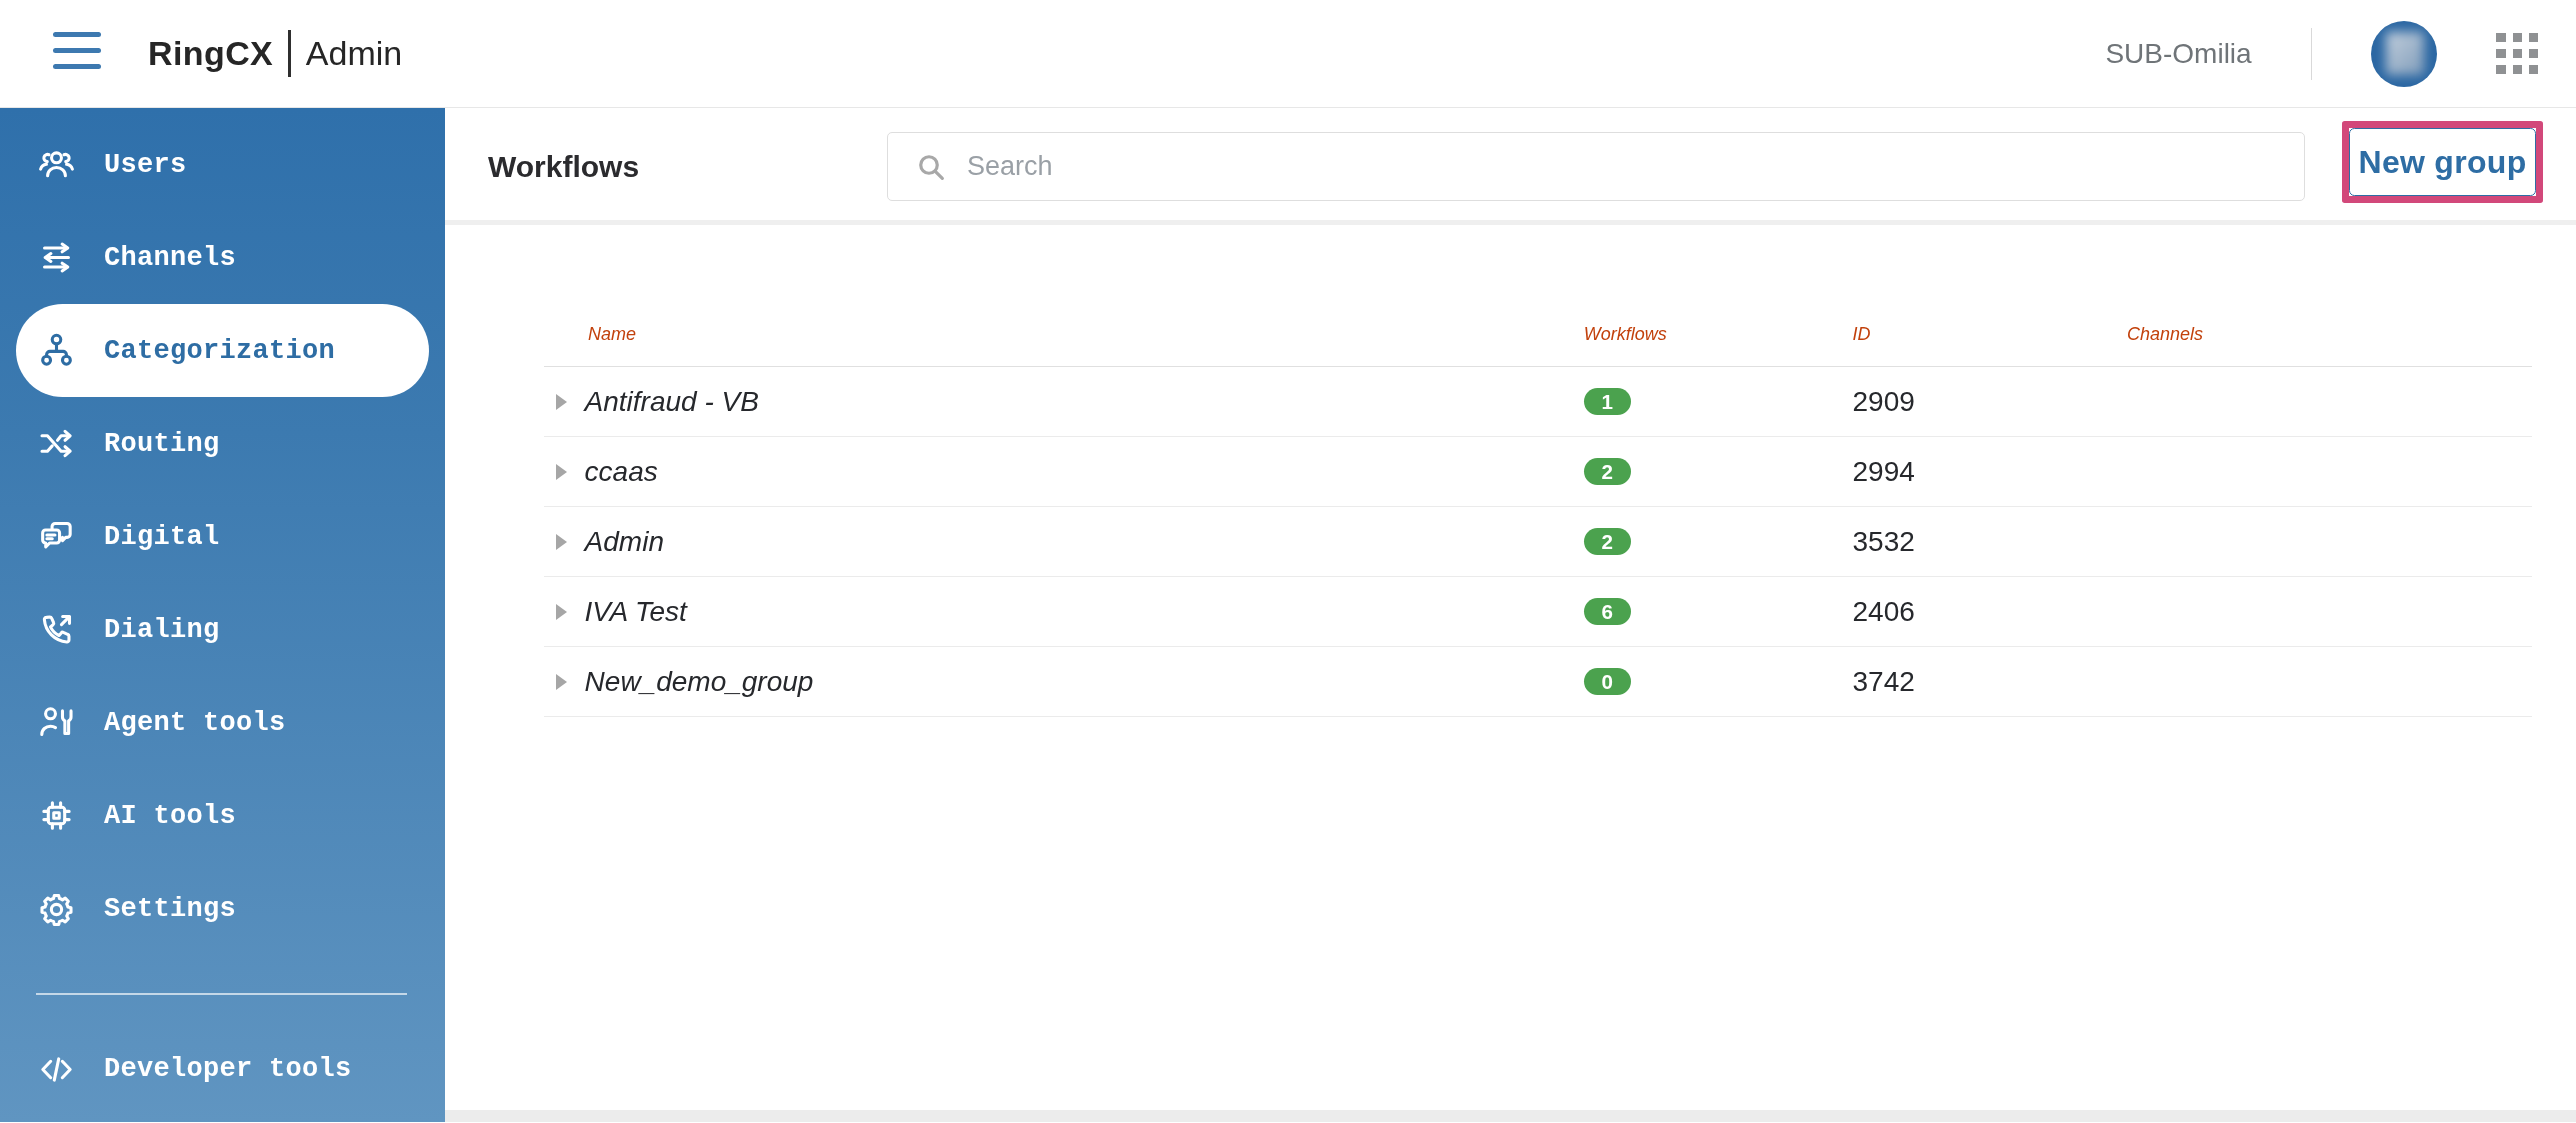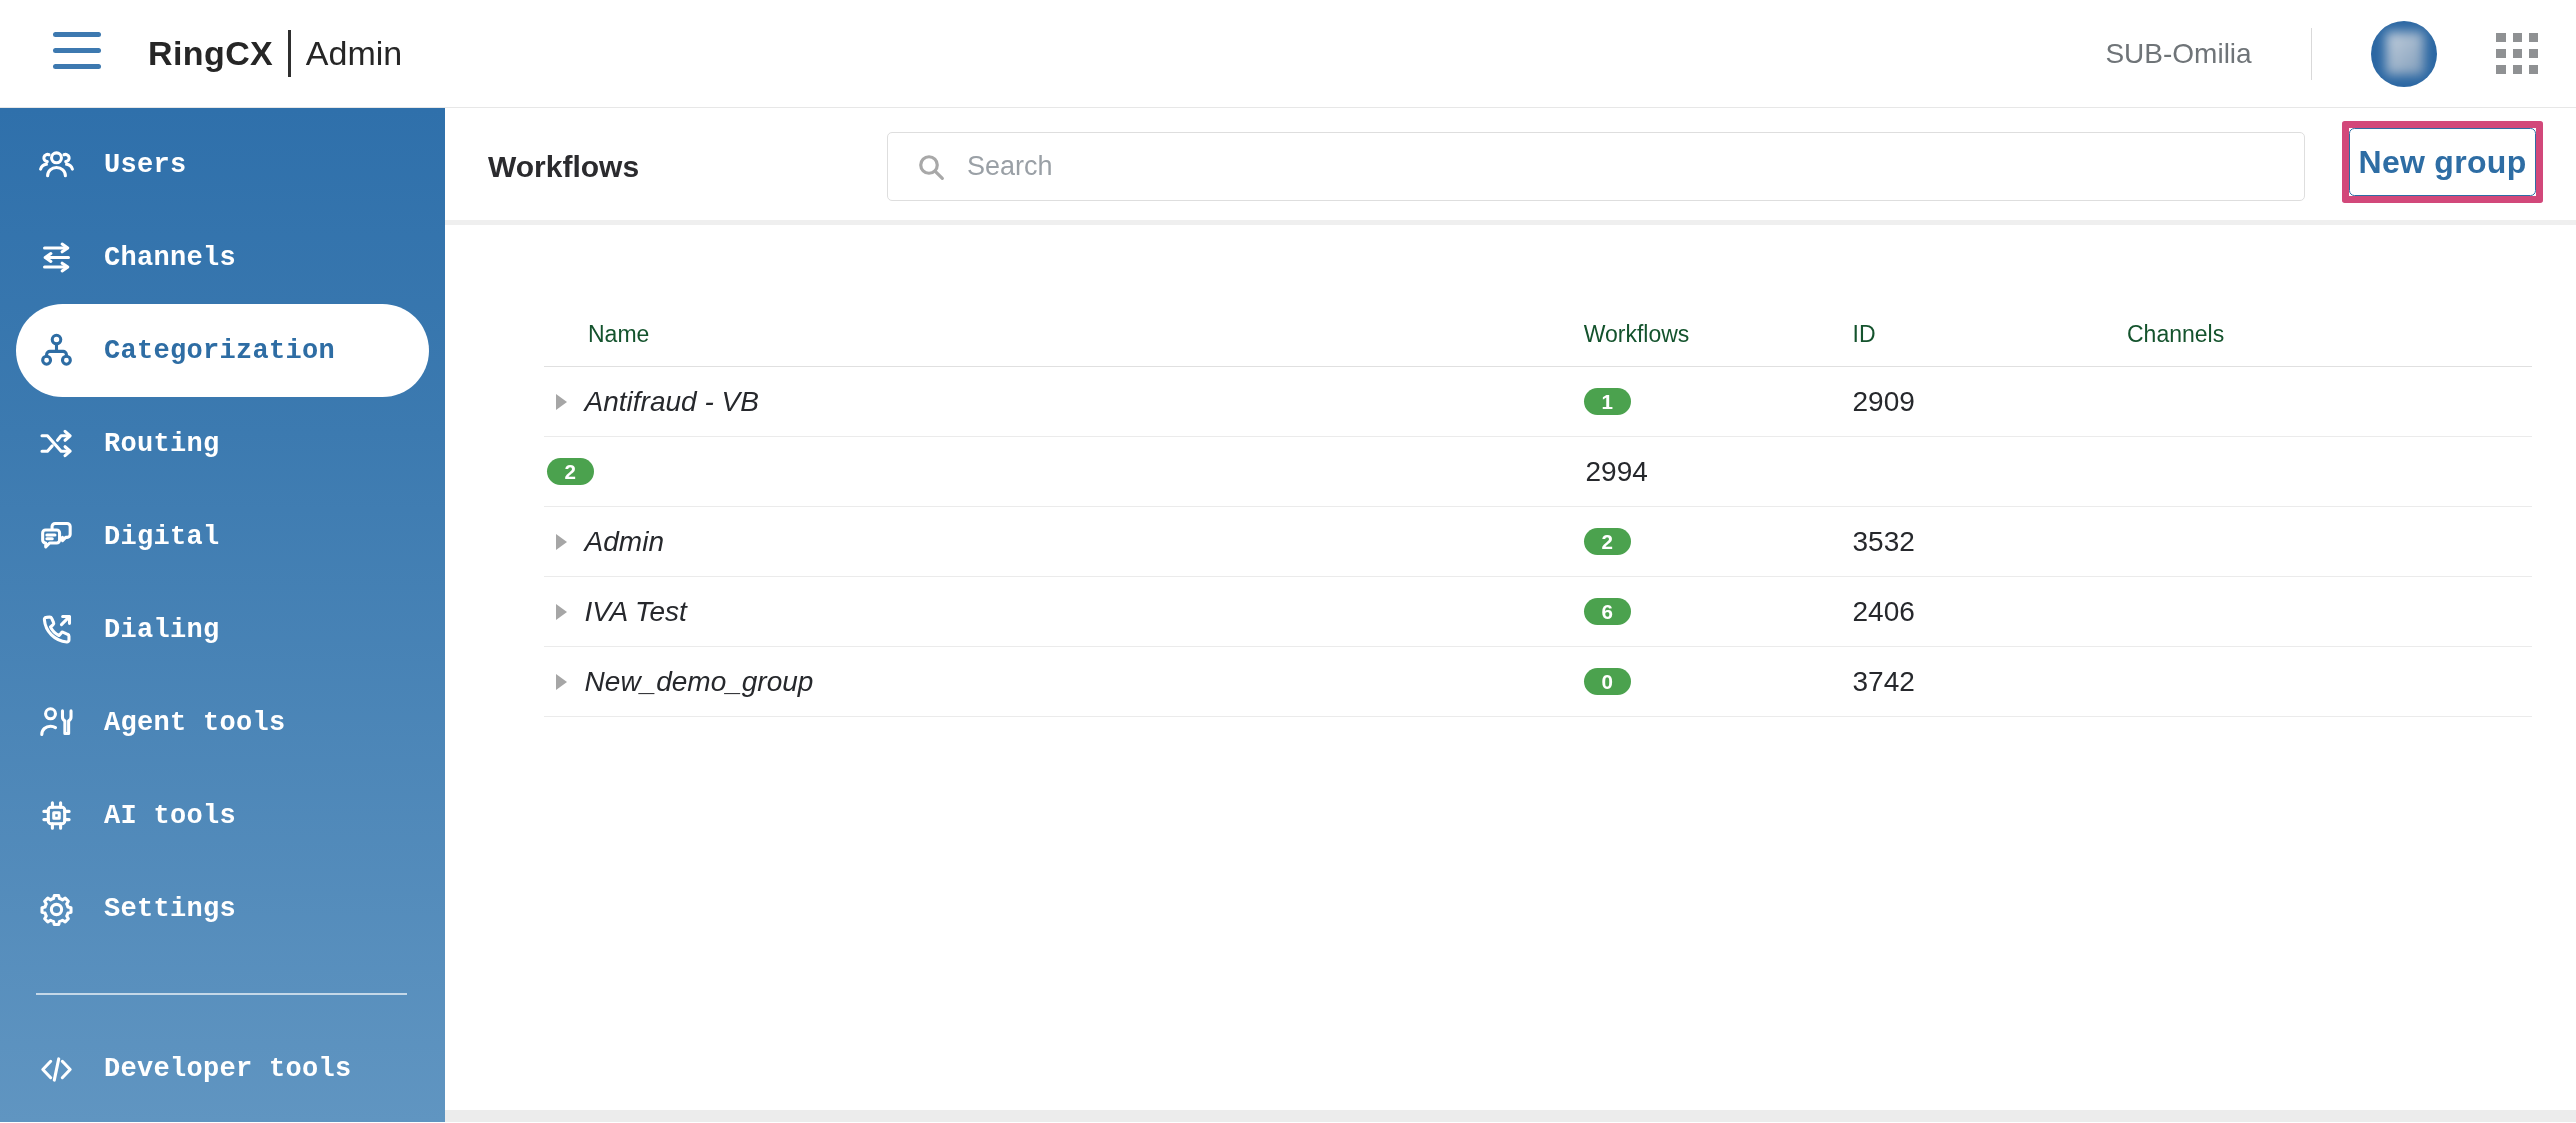--- a/index.html
+++ b/index.html
@@ -69,21 +69,21 @@
   .annotation{position:absolute;left:1897px;top:13.4px;width:201px;height:82px;box-sizing:border-box;
     border:7.2px solid var(--annotation-pink);border-radius:2.7px;}
   .new-group{width:100%;height:100%;box-sizing:border-box;background:#fff;cursor:pointer;
     border:1.8px solid var(--accent-blue);border-radius:5.4px;color:var(--accent-blue);
     font-size:32px;font-weight:700;font-family:inherit;letter-spacing:0.3px;}
   .toolbar-band{position:absolute;left:0;right:0;top:112px;height:5.4px;background:#EFEFEF;}
   
   .table{position:absolute;left:99px;top:195px;width:1988px;}
   .thead,.tr{display:grid;grid-template-columns:1037px 267px 279px 1fr;align-items:center;}
   .thead{height:63px;border-bottom:1.8px solid #e0e0e0;}
-  .th{font-size:23px;color:#14532d;font-weight:400;}
+  .th{font-size:18px;color:#c2410c;font-weight:400;font-style:italic;}
   .th.col-0{padding-left:44px;}
   .th.col-1{padding-left:2.7px;}
   .th.col-2{padding-left:4.5px;}
   .tr{height:69px;border-bottom:1.8px solid #ebebeb;cursor:pointer;}
   .td{display:flex;align-items:center;}
   .td.col-0{padding-left:11.6px;gap:18px;font-style:italic;}
   .td.col-1{padding-left:2.7px;}
   .td.col-2{padding-left:4.5px;}
   .caret{width:0;height:0;border-top:8px solid transparent;border-bottom:8px solid transparent;
     border-left:11.6px solid #a6a6a6;flex:0 0 auto;}
@@ -284,20 +284,24 @@
               <span class="badge">1</span>
             </div>
             <div class="td col-2">
               <span class="cell-id">2909</span>
             </div>
             <div class="td col-3">
               <span class="cell-channels"></span>
             </div>
           </div>
           <div class="tr">
+            <div class="td col-0">
+              <span class="caret"></span>
+              <span class="row-name">ccaas</span>
+            </div>
             <div class="td col-1">
               <span class="badge">2</span>
             </div>
             <div class="td col-2">
               <span class="cell-id">2994</span>
             </div>
             <div class="td col-3">
               <span class="cell-channels"></span>
             </div>
           </div>

